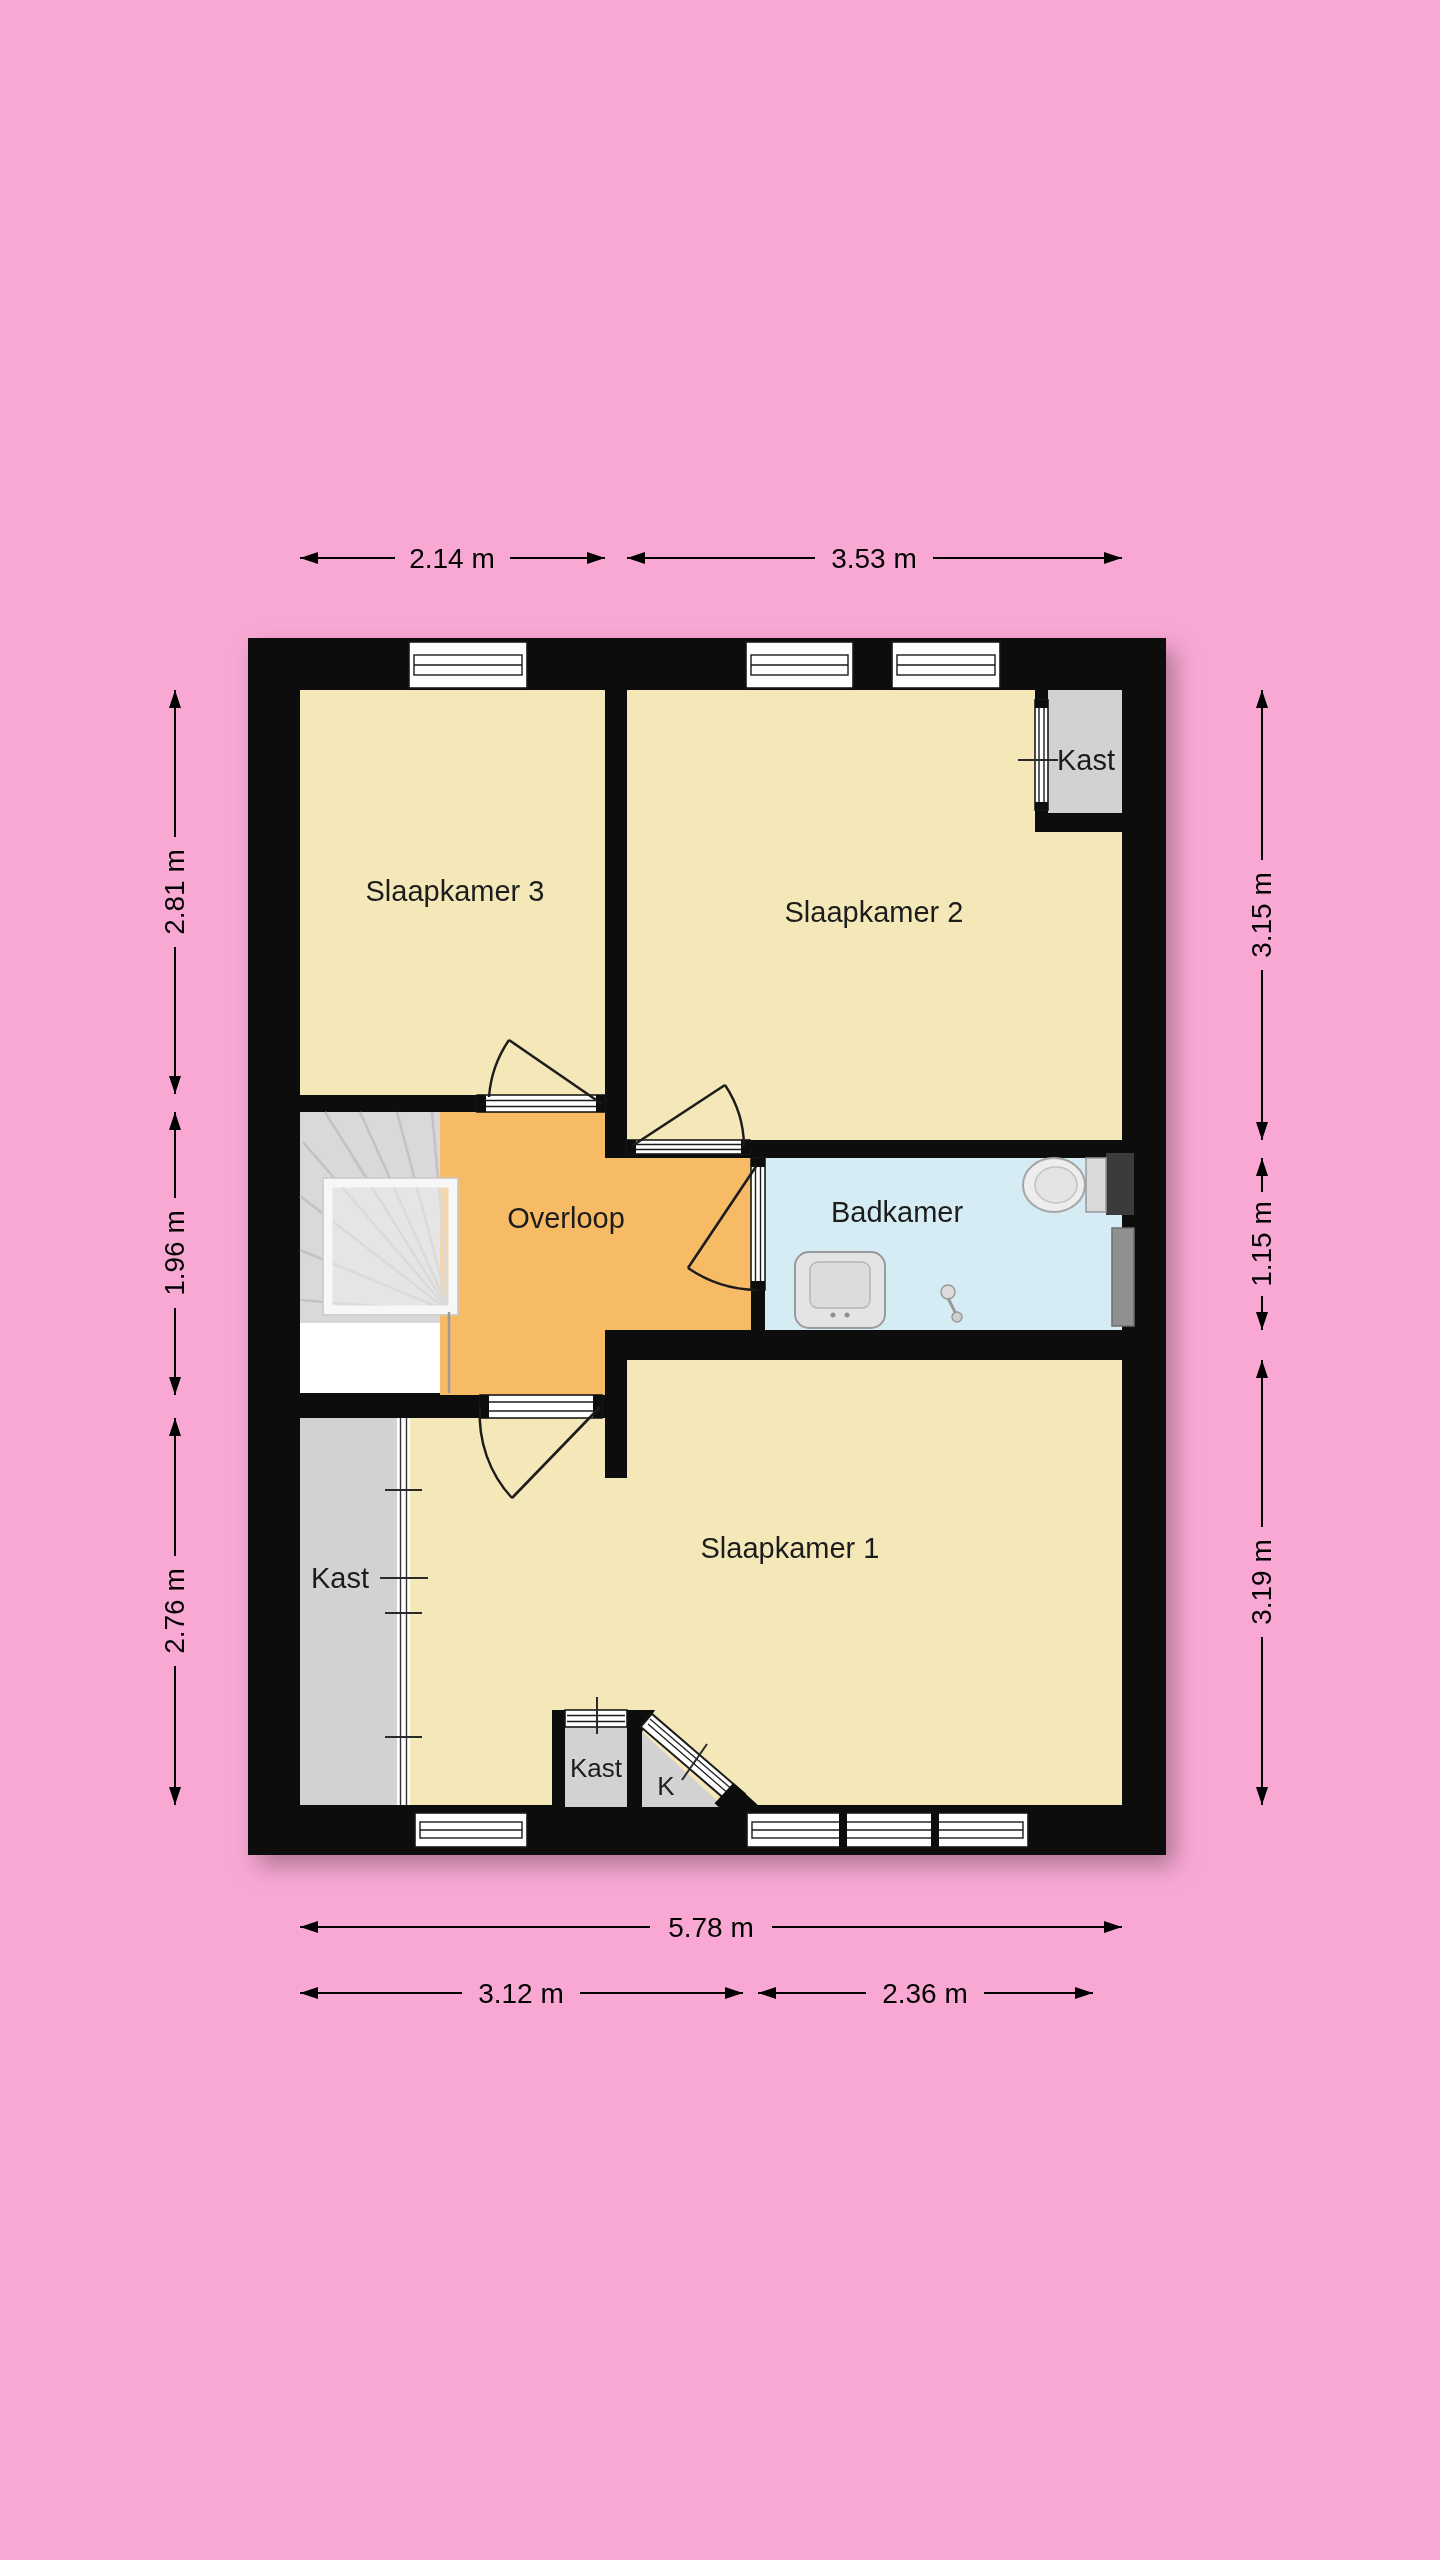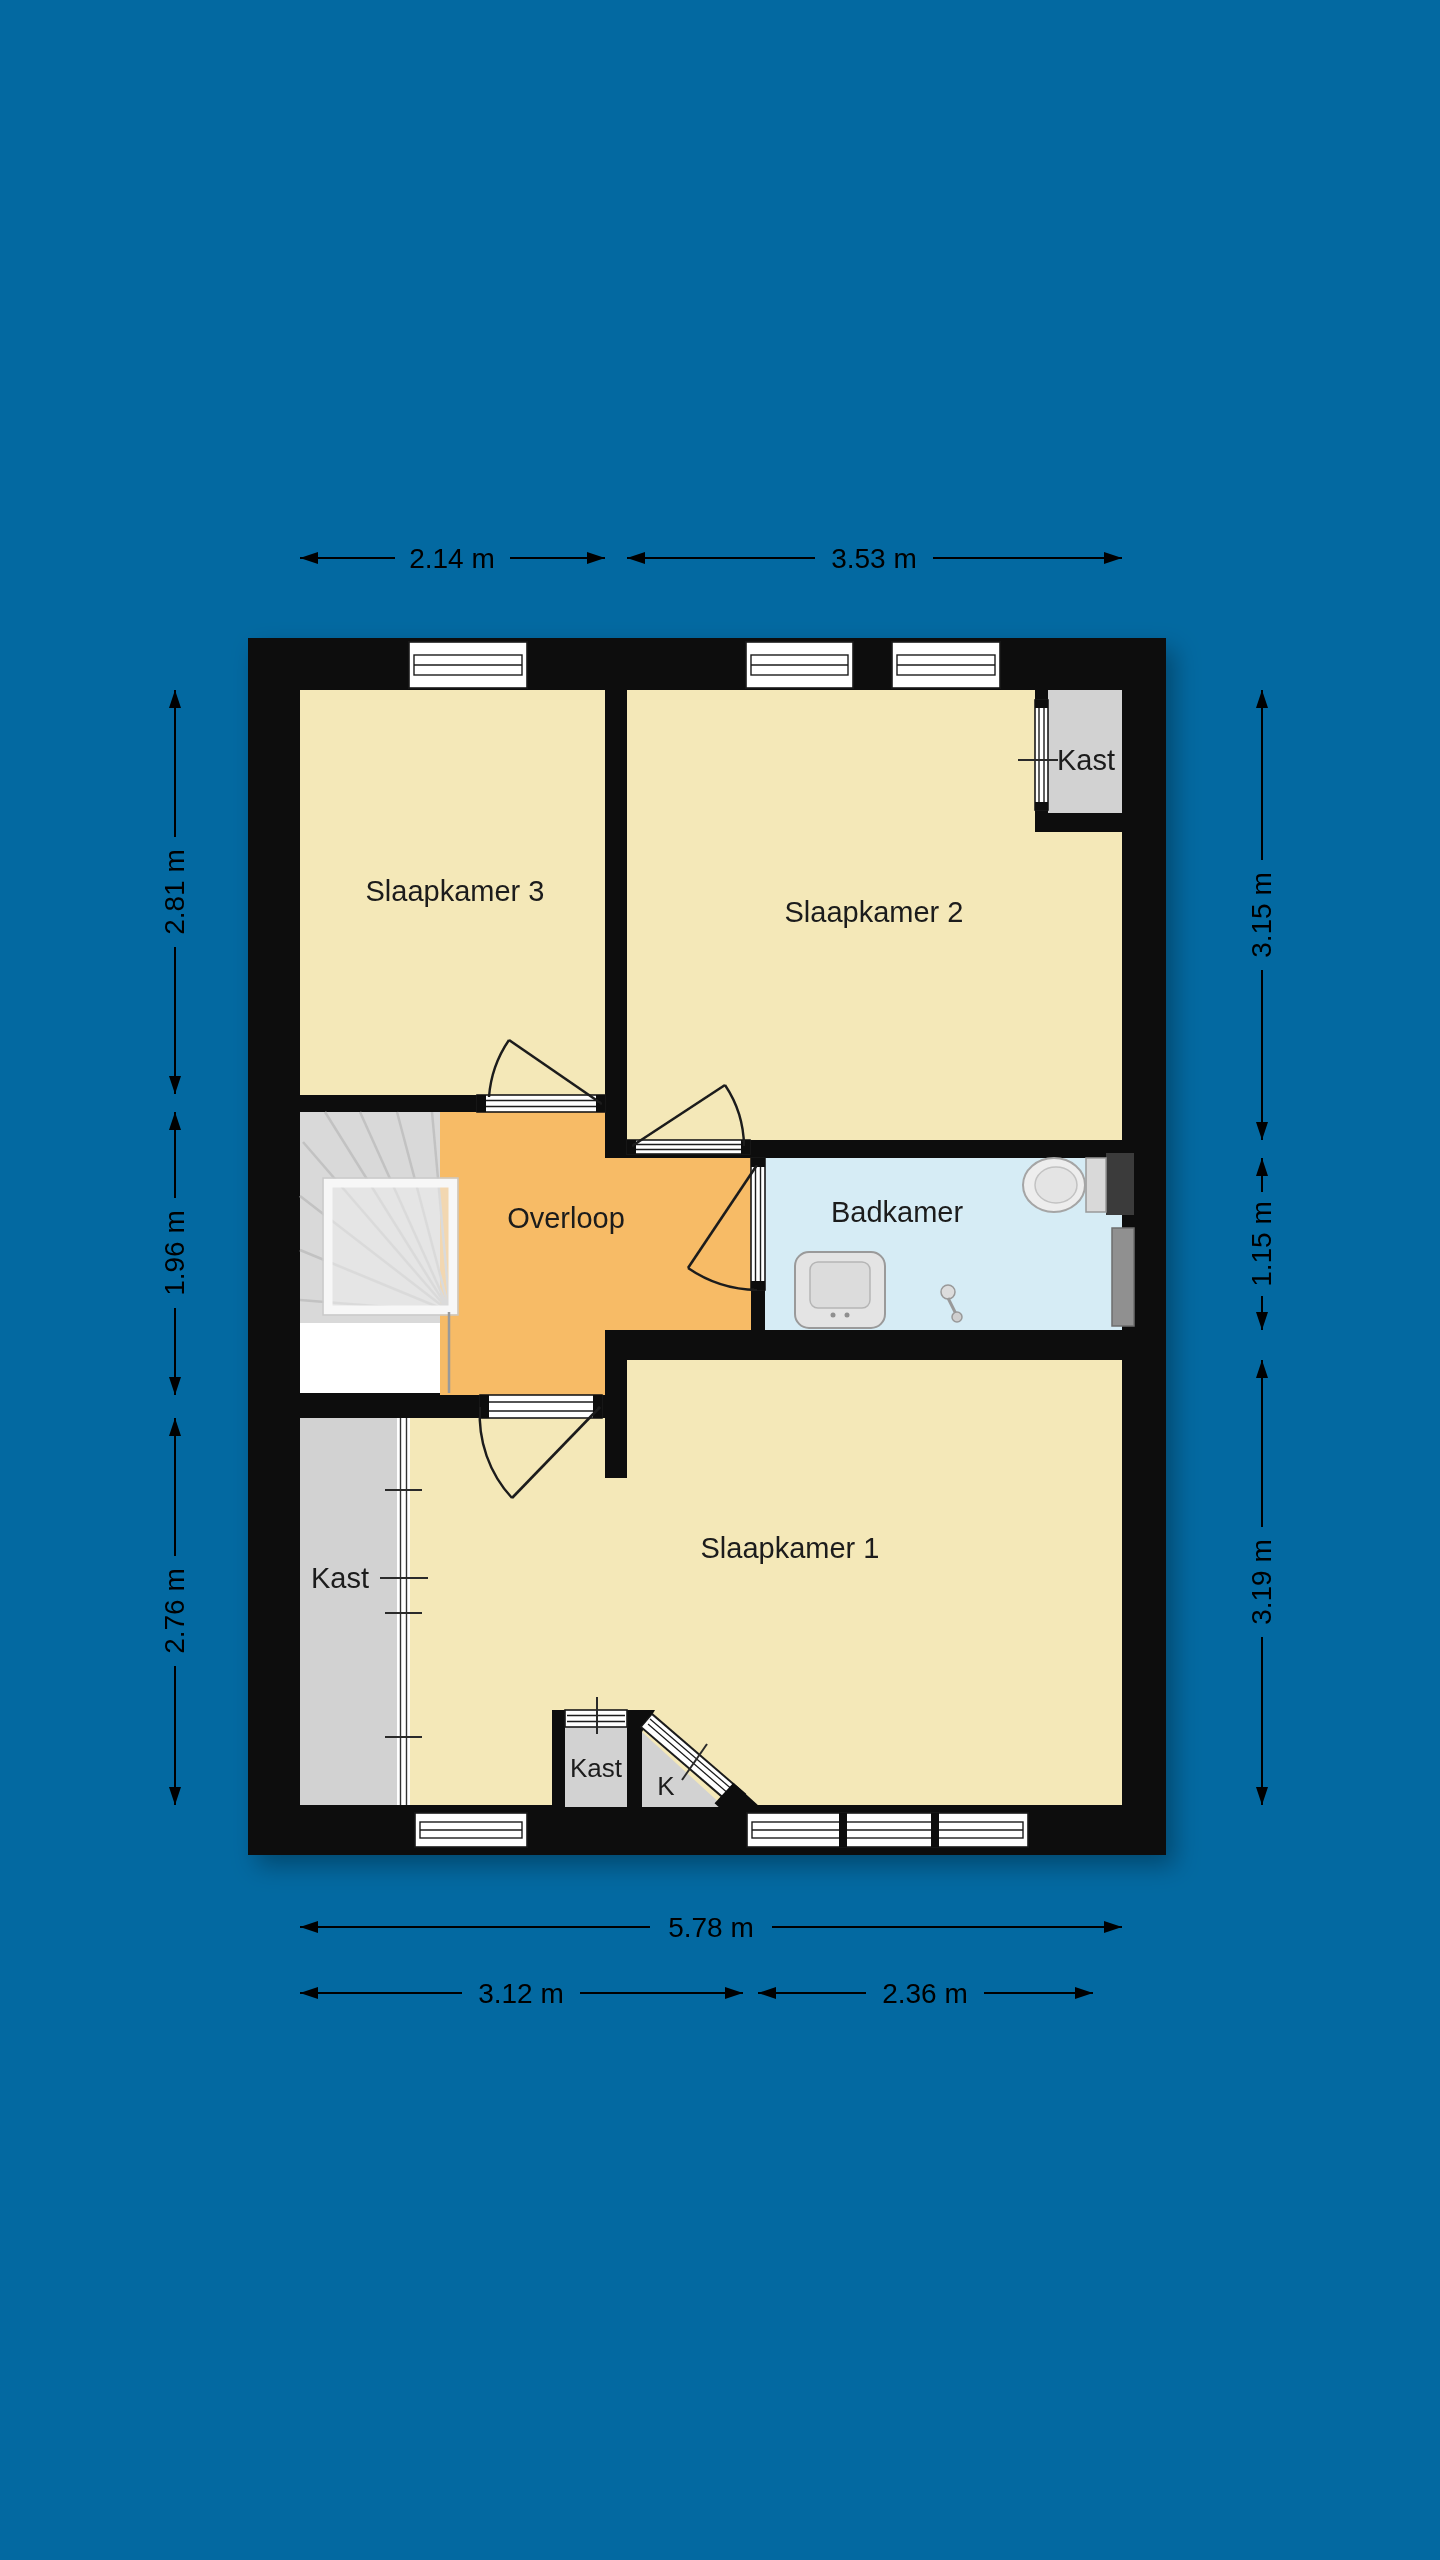--- a/index.html
+++ b/index.html
@@ -1,16 +1,16 @@
 <!DOCTYPE html>
 <html><head>
 <meta charset="utf-8">
 <style>
   html,body { margin:0; padding:0; background:#ffffff; }
-  .canvas { position:relative; width:1440px; height:2560px; background:#0369a1; overflow:hidden; }
+  .canvas { position:relative; width:1440px; height:2560px; background:#f9a8d4; overflow:hidden; }
   svg { position:absolute; left:0; top:0; }
   text { font-family:"Liberation Sans", sans-serif; }
   .room-label { font-size:29px; fill:#1b1b1b; }
   .room-label-sm { font-size:26px; fill:#1b1b1b; }
   .dim-label { font-size:28px; fill:#000000; }
   .dimline { stroke:#000000; stroke-width:2; fill:none; }
   .frame { fill:#ffffff; stroke:#1a1a1a; stroke-width:1.6; }
   .frame-line { stroke:#1a1a1a; stroke-width:1.4; fill:none; }
   .cap { fill:#0c0c0c; }
   .arc { stroke:#1c1c1c; stroke-width:2.4; fill:none; }

